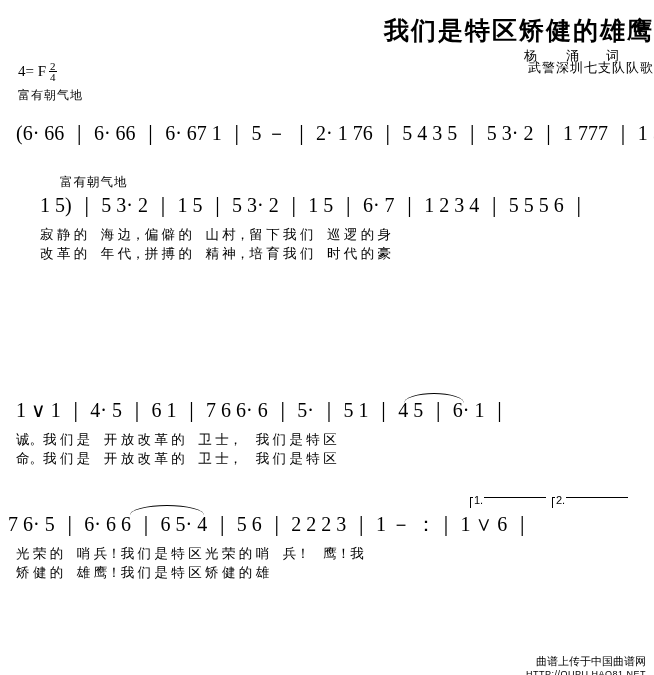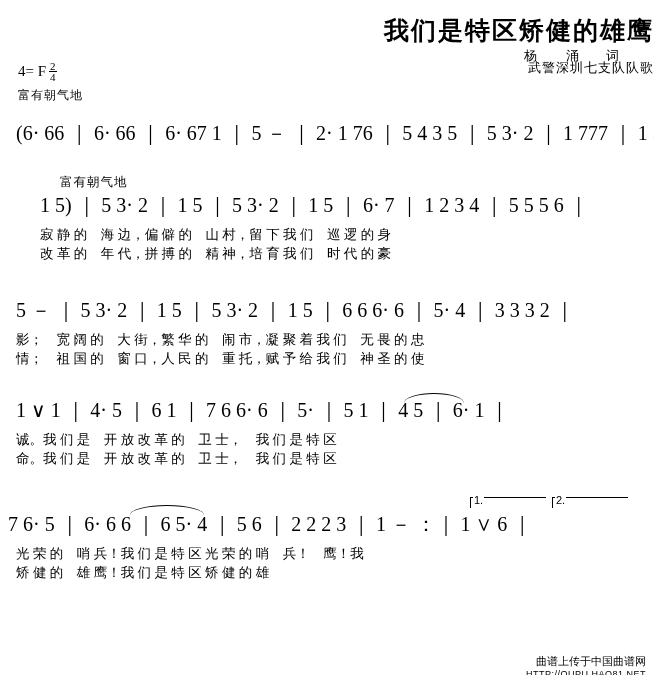--- a/index.html
+++ b/index.html
@@ -162,25 +162,20 @@
   <div class="system" style="top:106px;">
     <div class="notes">(6· 66 ｜ 6· 66 ｜ 6· 67 1 ｜ 5 － ｜ 2· 1 76 ｜ 5 4 3 5 ｜ 5 3· 2 ｜ 1 777 ｜ 1 5· 5 ｜</div>
   </div>
 
   <div class="system" style="top:178px;padding-left:24px;">
     <div class="notes">1 5) ｜ 5 3· 2 ｜ 1 5 ｜ 5 3· 2 ｜ 1 5 ｜ 6· 7 ｜ 1 2 3 4 ｜ 5 5 5 6 ｜</div>
     <div class="lyric">寂 静 的　海 边，偏 僻 的　山 村，留 下 我 们　巡 逻 的 身</div>
     <div class="lyric">改 革 的　年 代，拼 搏 的　精 神，培 育 我 们　时 代 的 豪</div>
   </div>
 
-  <div class="system" style="top:283px;">
-    <div class="notes">5 － ｜ 5 3· 2 ｜ 1 5 ｜ 5 3· 2 ｜ 1 5 ｜ 6 6 6· 6 ｜ 5· 4 ｜ 3 3 3 2 ｜</div>
-    <div class="lyric">影；　宽 阔 的　大 街，繁 华 的　闹 市，凝 聚 着 我 们　无 畏 的 忠</div>
-    <div class="lyric">情；　祖 国 的　窗 口，人 民 的　重 托，赋 予 给 我 们　神 圣 的 使</div>
-  </div>
 
   <div class="system" style="top:383px;">
     <div class="notes">1 ∨ 1 ｜ 4· 5 ｜ 6 1 ｜ 7 6 6· 6 ｜ 5· ｜ 5 1 ｜ 4 5 ｜ 6· 1 ｜</div>
     <div class="lyric">诚。我 们 是　开 放 改 革 的　卫 士，　我 们 是 特 区</div>
     <div class="lyric">命。我 们 是　开 放 改 革 的　卫 士，　我 们 是 特 区</div>
     <div class="slur" style="left:404px; top:-4px; width:60px;"></div>
   </div>
 
   <div class="system" style="top:487px;">
     <div class="ending" style="left:470px; top:-4px; width:76px;">

